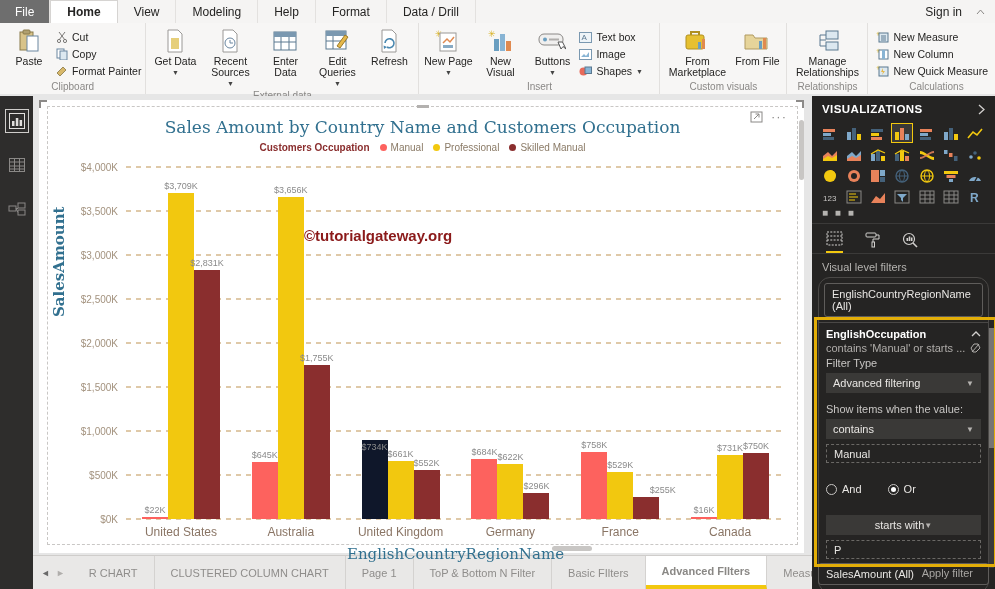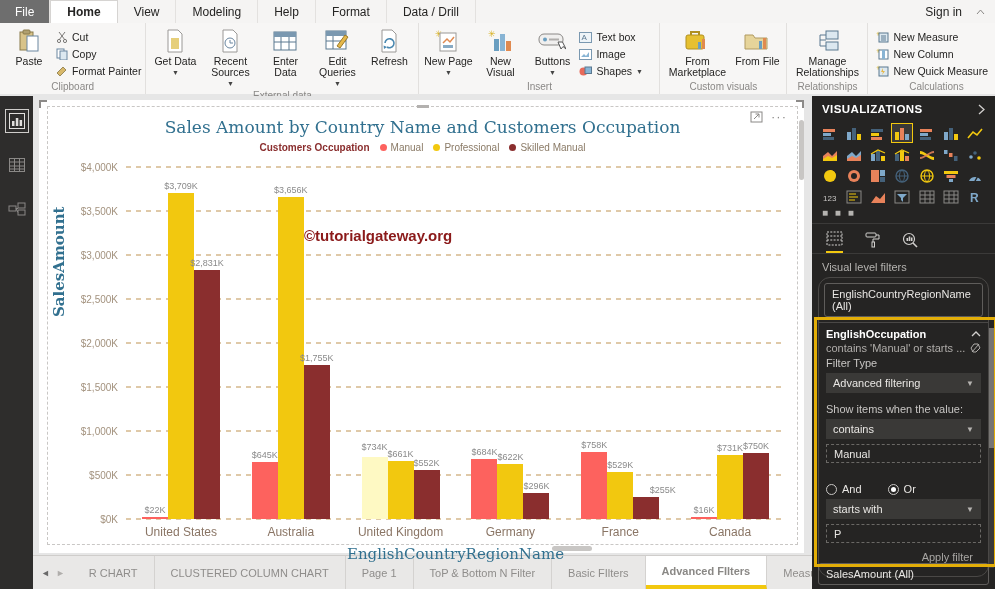--- a/index.html
+++ b/index.html
@@ -469,21 +469,21 @@
                         <span class="blabel" style="bottom: 58.76px;">$645K</span>
                       </div>
                       <div class="bar" style="height: 321.728px; background: rgb(242, 200, 15);">
                         <span class="blabel" style="bottom: 323.728px;">$3,656K</span>
                       </div>
                       <div class="bar" style="height: 154.44px; background: rgb(138, 46, 46);">
                         <span class="blabel" style="bottom: 156.44px;">$1,755K</span>
                       </div>
                     </div>
                     <div class="ggroup">
-                      <div class="bar" style="height: 62px; background: #fef9c3;">
+                      <div class="bar" style="height: 79px; background: #0f172a;">
                         <span class="blabel" style="bottom: 66.592px;">$734K</span>
                       </div>
                       <div class="bar" style="height: 58.168px; background: rgb(242, 200, 15);">
                         <span class="blabel" style="bottom: 60.168px;">$661K</span>
                       </div>
                       <div class="bar" style="height: 48.576px; background: rgb(138, 46, 46);">
                         <span class="blabel" style="bottom: 50.576px;">$552K</span>
                       </div>
                     </div>
                     <div class="ggroup">
@@ -801,21 +801,21 @@
           <div class="radios">
             <div class="radio">
               <span class="rcirc"></span>
               <span>And</span>
             </div>
             <div class="radio">
               <span class="rcirc on"></span>
               <span>Or</span>
             </div>
           </div>
-          <div class="fselect" style="margin-top:4px;">
+          <div class="fselect" style="margin-top:20px;justify-content:center;">
             <span>starts with</span>
             <span style="font-size:8px; color:#b5b3b0;">▼</span>
           </div>
           <div class="finput">P</div>
           <div class="applyrow">Apply filter</div>
         </div>
       </div>
 
       <div class="bottomfield">
         <div class="fieldbox" style="margin:0;">SalesAmount (All)</div>

